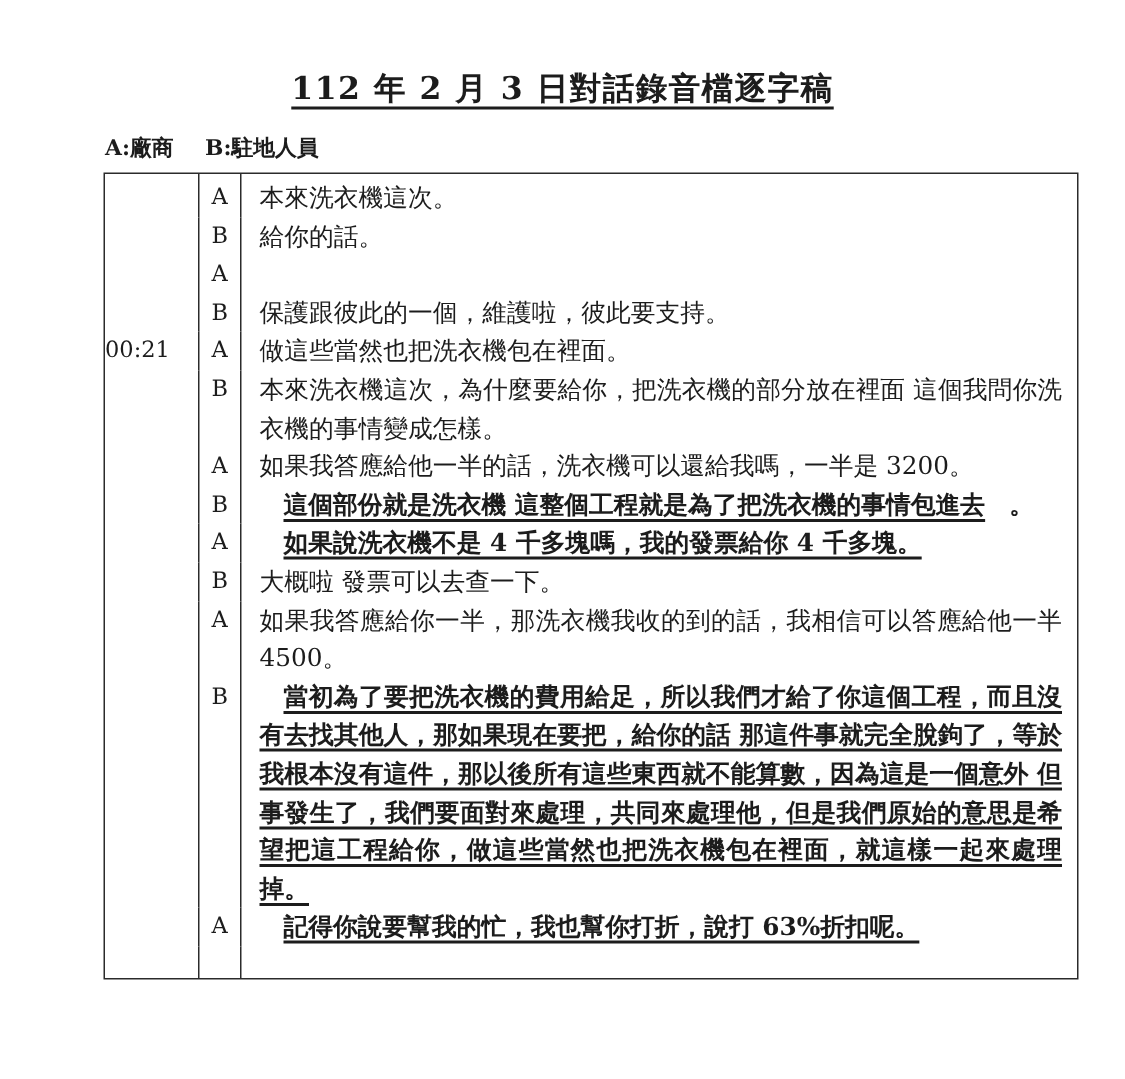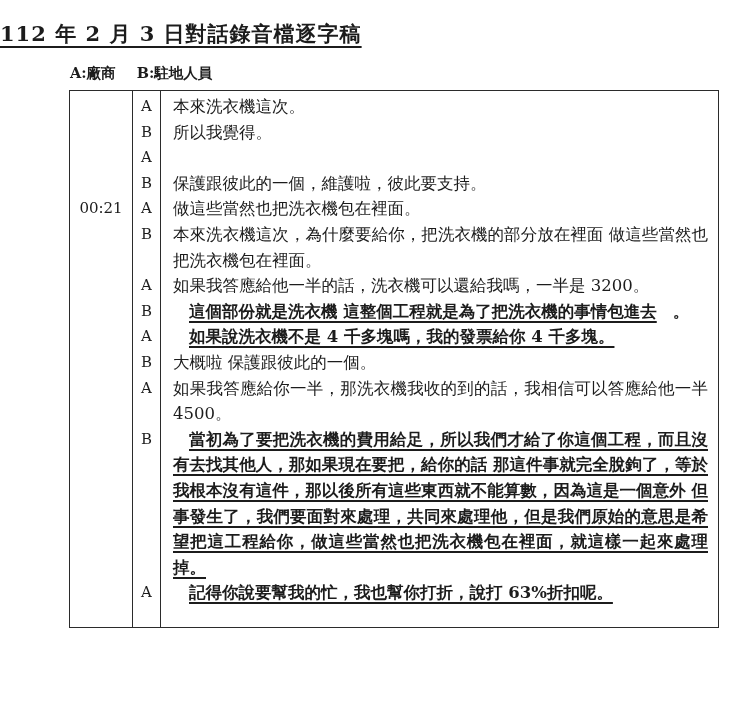--- a/index.html
+++ b/index.html
@@ -4,42 +4,42 @@
 <style>
   html, body { margin:0; padding:0; }
   body {
     width:750px; height:719px; background:#ffffff; overflow:hidden;
     font-family:"DejaVu Serif","Liberation Serif",serif;
     color:#1c1c1c;
   }
   .page { position:relative; width:750px; height:719px; }
 
   .doc-title {
-    margin:0; padding-top:20px;
-    font-size:21px; font-weight:bold; letter-spacing:1px;
+    margin:0; padding-top:45px;
+    text-align:center; font-size:21px; font-weight:bold; letter-spacing:1px;
   }
   .doc-title .u {
     text-decoration:underline;
     text-decoration-thickness:2px;
     text-underline-offset:5px;
   }
 
   .legend { margin:16px 0 7px 70px; font-size:14.5px; font-weight:bold; }
   .legend .legend-b { margin-left:16px;margin-top:36px; }
 
   .transcript {
     margin-left:69px; width:650px;
     border:1.6px solid #2b2b2b;
     box-sizing:border-box;
   }
   .row { display:grid; grid-template-columns:63px 28px 1fr; }
   .cell { line-height:25.6px; box-sizing:border-box; }
   .cell.time {
     border-right:1.2px solid #2b2b2b;
-    text-align:center; font-size:15px;
+    text-align:left; font-size:15px;
   }
   .cell.speaker {
     border-right:1.2px solid #2b2b2b;
     text-align:center; font-size:15px;
   }
   .cell.utterance {
     padding:0 10px 0 12px; font-size:16.5px;
     text-align:justify;
   }
   .row.first .cell { padding-top:3px; }
@@ -67,21 +67,21 @@
   <div class="transcript" id="transcript">
   <div class="row first">
     <div class="cell time"></div>
     <div class="cell speaker">A</div>
     <div class="cell utterance"><span class="utt">本來洗衣機這次。</span><span class="suffix"></span></div>
   </div>
 
   <div class="row">
     <div class="cell time"></div>
     <div class="cell speaker">B</div>
-    <div class="cell utterance"><span class="utt">所以我覺得。</span><span class="suffix"></span></div>
+    <div class="cell utterance"><span class="utt">給你的話。</span><span class="suffix"></span></div>
   </div>
 
   <div class="row">
     <div class="cell time"></div>
     <div class="cell speaker">A</div>
   </div>
 
   <div class="row">
     <div class="cell time"></div>
     <div class="cell speaker">B</div>
@@ -90,21 +90,21 @@
 
   <div class="row">
     <div class="cell time">00:21</div>
     <div class="cell speaker">A</div>
     <div class="cell utterance"><span class="utt">做這些當然也把洗衣機包在裡面。</span><span class="suffix"></span></div>
   </div>
 
   <div class="row">
     <div class="cell time"></div>
     <div class="cell speaker">B</div>
-    <div class="cell utterance"><span class="utt">本來洗衣機這次，為什麼要給你，把洗衣機的部分放在裡面 做這些當然也把洗衣機包在裡面。</span><span class="suffix"></span></div>
+    <div class="cell utterance"><span class="utt">本來洗衣機這次，為什麼要給你，把洗衣機的部分放在裡面 這個我問你洗衣機的事情變成怎樣。</span><span class="suffix"></span></div>
   </div>
 
   <div class="row">
     <div class="cell time"></div>
     <div class="cell speaker">A</div>
     <div class="cell utterance"><span class="utt">如果我答應給他一半的話，洗衣機可以還給我嗎，一半是 3200。</span><span class="suffix"></span></div>
   </div>
 
   <div class="row em">
     <div class="cell time"></div>
@@ -114,21 +114,21 @@
 
   <div class="row em">
     <div class="cell time"></div>
     <div class="cell speaker">A</div>
     <div class="cell utterance"><span class="utt">如果說洗衣機不是 4 千多塊嗎，我的發票給你 4 千多塊。</span><span class="suffix"></span></div>
   </div>
 
   <div class="row">
     <div class="cell time"></div>
     <div class="cell speaker">B</div>
-    <div class="cell utterance"><span class="utt">大概啦 保護跟彼此的一個。</span><span class="suffix"></span></div>
+    <div class="cell utterance"><span class="utt">大概啦 發票可以去查一下。</span><span class="suffix"></span></div>
   </div>
 
   <div class="row">
     <div class="cell time"></div>
     <div class="cell speaker">A</div>
     <div class="cell utterance"><span class="utt">如果我答應給你一半，那洗衣機我收的到的話，我相信可以答應給他一半 4500。</span><span class="suffix"></span></div>
   </div>
 
   <div class="row em">
     <div class="cell time"></div>

